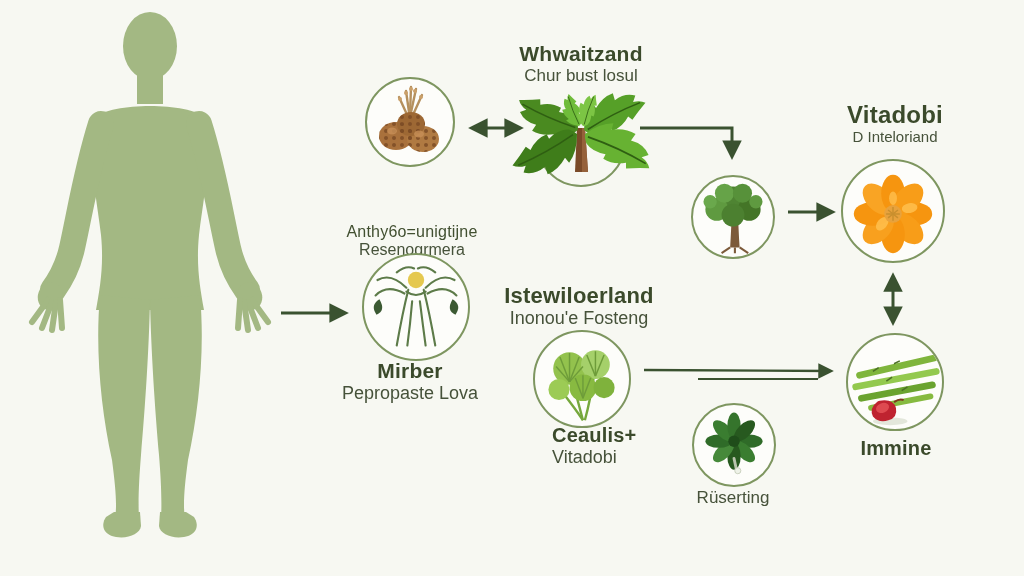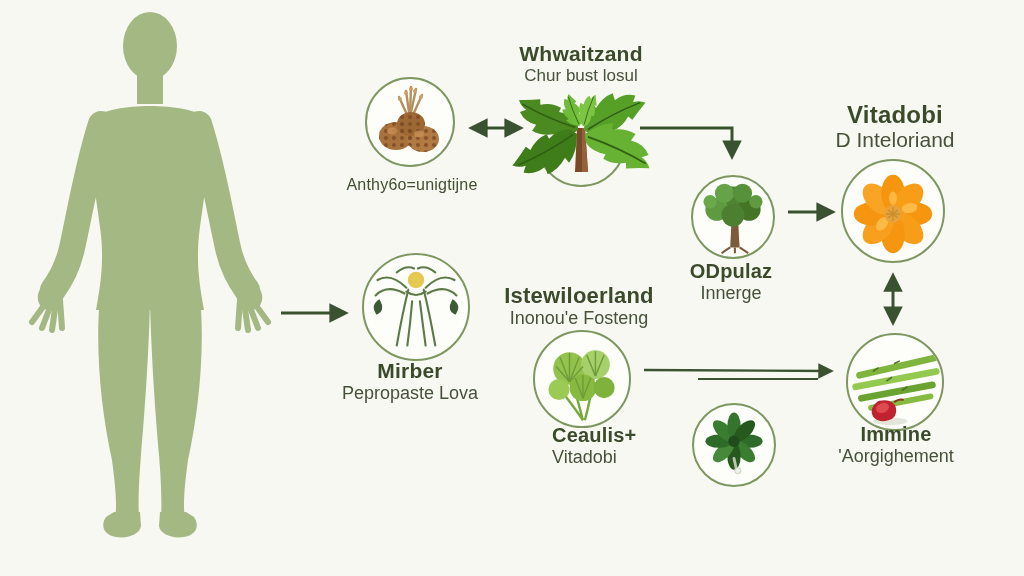--- a/index.html
+++ b/index.html
@@ -15,23 +15,23 @@
     box-sizing:border-box;overflow:hidden;
     display:flex;align-items:center;justify-content:center;
   }
   .label{
     position:absolute;text-align:center;line-height:1.14;
     transform:translateX(-50%);white-space:nowrap;
   }
   .label.left{transform:none;text-align:left;margin-left:12px;}
   .label .t{display:block;font-weight:bold;color:#3b4a2b;letter-spacing:.2px;}
   .label .s{display:block;font-weight:normal;color:#46523a;}
-  .label .t.plain{font-weight:normal;color:#425031;}
+  .label .t.plain{font-weight:normal;color:#425031;margin-top:47px;}
   .fs16{font-size:16px}.fs17{font-size:17px}.fs18{font-size:18px}
-  .fs19{font-size:21px}.fs20{font-size:20px}.fs21{font-size:21px}
+  .fs19{font-size:15px}.fs20{font-size:20px}.fs21{font-size:21px}
   .fs22{font-size:22px}.fs24{font-size:24px}
 </style>
 </head>
 <body>
 
 <div class="canvas">
 
   <svg class="layer" width="1024" height="576" viewBox="0 0 1024 576">
     <defs>
       <marker id="ah" viewBox="0 0 10 10" refX="7.5" refY="5" markerWidth="6.5" markerHeight="6.5" orient="auto-start-reverse">
@@ -124,20 +124,21 @@
       <ellipse cx="44" cy="45" rx="14" ry="12" fill="#9d6834"></ellipse>
       <ellipse cx="29" cy="57" rx="17" ry="14" fill="url(#ctex)"></ellipse>
       <ellipse cx="56" cy="60" rx="16" ry="13" fill="url(#ctex)"></ellipse>
       <ellipse cx="44" cy="45" rx="14" ry="12" fill="url(#ctex)"></ellipse>
       <ellipse cx="25" cy="52" rx="5" ry="3.5" fill="#c89058" opacity="0.8"></ellipse>
       <ellipse cx="52" cy="55" rx="5" ry="3.5" fill="#c89058" opacity="0.8"></ellipse>
     </svg>
   </div>
   <div class="label" style="left:412px;top:176px">
     <span class="t plain fs16">Anthy6o=unigtijne</span>
+    <span class="s fs16">Resenogrmera</span>
   </div>
 
   <div class="label" style="left:895px;top:101px">
     <span class="t fs24">Vitadobi</span>
     <span class="s fs19">D Inteloriand</span>
   </div>
   <div class="node" style="left:841px;top:159px;width:104px;height:104px">
     <svg width="100" height="100" viewBox="0 0 102 102">
       <g>
         <ellipse cx="72" cy="54" rx="12" ry="19" transform="rotate(90 72 54)" fill="#f6950f"></ellipse>
@@ -176,24 +177,20 @@
         <circle cx="42" cy="27" r="17" fill="#4f8433"></circle>
         <circle cx="25" cy="34" r="12" fill="#5f9a40"></circle>
         <circle cx="59" cy="34" r="12" fill="#447527"></circle>
         <circle cx="33" cy="17" r="10" fill="#66a348"></circle>
         <circle cx="52" cy="17" r="10" fill="#57913a"></circle>
         <circle cx="42" cy="40" r="12" fill="#4c8030"></circle>
         <circle cx="18" cy="26" r="7" fill="#6aa84c"></circle>
         <circle cx="66" cy="26" r="7" fill="#5f9a40"></circle>
       </g>
     </svg>
-  </div>
-  <div class="label" style="left:731px;top:260px">
-    <span class="t fs20">ODpulaz</span>
-    <span class="s fs18">Innerge</span>
   </div>
 
   <div class="node" style="left:362px;top:253px;width:108px;height:108px">
     <svg width="104" height="104" viewBox="0 0 108 108">
       <circle cx="54" cy="26" r="8.5" fill="#e5c84f"></circle>
       <g stroke="#5d7b49" stroke-width="2.2" fill="none" stroke-linecap="round">
         <path d="M44,38 Q54,45 64,38"></path>
         <path d="M46,36 Q40,60 34,94"></path>
         <path d="M62,36 Q68,60 74,94"></path>
         <path d="M50,48 Q48,72 45,94"></path>
@@ -264,20 +261,21 @@
         <ellipse cx="31" cy="27" rx="7" ry="14" transform="rotate(135 31 27)" fill="#3a7d30"></ellipse>
         <ellipse cx="42" cy="22" rx="7" ry="14" fill="#35742c"></ellipse>
         <ellipse cx="53" cy="27" rx="7" ry="14" transform="rotate(45 53 27)" fill="#27591f"></ellipse>
       </g>
       <circle cx="42" cy="38" r="6" fill="#1f4d1a"></circle>
       <line x1="42" y1="56" x2="45" y2="70" stroke="#b9c4ad" stroke-width="3" stroke-linecap="round"></line>
       <circle cx="46" cy="69" r="3.2" fill="#eef2e8" stroke="#c8d0bd" stroke-width="1"></circle>
     </svg>
   </div>
   <div class="label" style="left:733px;top:488px">
+    <span class="s fs17">Rüserting</span>
   </div>
 
   <div class="node" style="left:846px;top:333px;width:98px;height:98px">
     <svg width="94" height="94" viewBox="0 0 98 98">
       <ellipse cx="44" cy="90" rx="18" ry="4" fill="#e3e7db"></ellipse>
       <g stroke-linecap="round">
         <path d="M12,42 L90,24" stroke="#7fb53c" stroke-width="7"></path>
         <path d="M8,54 L92,38" stroke="#93c94e" stroke-width="7"></path>
         <path d="M14,66 L88,52" stroke="#6aa32f" stroke-width="7"></path>
         <path d="M24,76 L86,64" stroke="#86ba40" stroke-width="6"></path>
@@ -286,18 +284,17 @@
         <line x1="26" y1="38" x2="32" y2="34"></line>
           <line x1="40" y1="48" x2="46" y2="44"></line>
         <line x1="56" y1="58" x2="62" y2="54"></line>
           <line x1="48" y1="30" x2="54" y2="27"></line>
       </g>
       <path d="M30,70 Q22,76 26,85 Q32,92 42,89 Q52,86 50,76 Q48,68 38,68 Q32,68 30,70 Z" fill="#bf2330"></path>
       <ellipse cx="36" cy="76" rx="7" ry="5" transform="rotate(-20 36 76)" fill="#de4a50"></ellipse>
       <path d="M48,70 Q54,66 58,68" stroke="#7e3b1e" stroke-width="2" fill="none"></path>
     </svg>
   </div>
-  <div class="label" style="left:896px;top:423px">
+  <div class="label" style="left:896px;top:437px">
     <span class="t fs20">Immine</span>
-    <span class="s fs18">'Aorgighement</span>
   </div>
 
 </div>
 
 </body></html>

